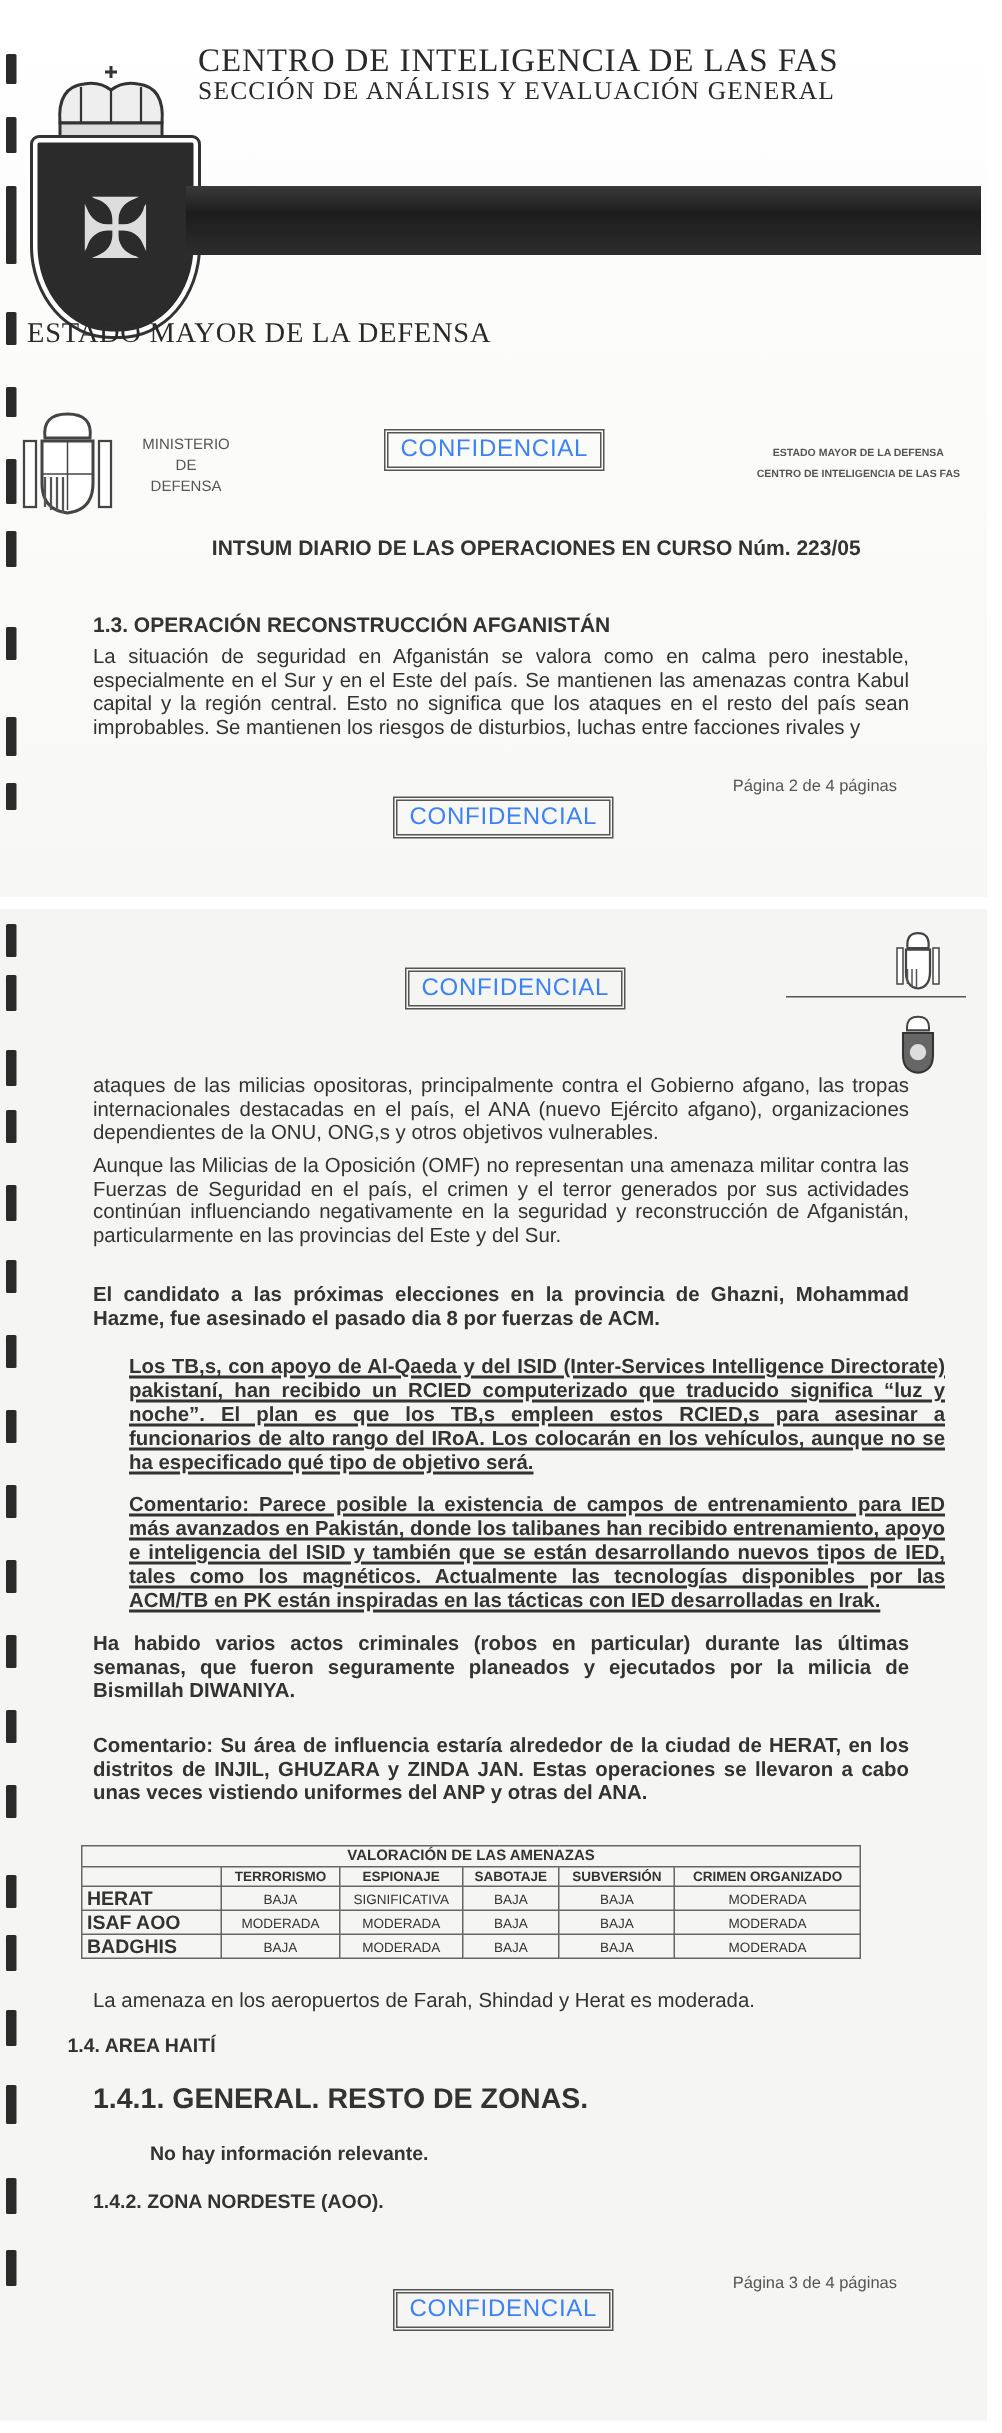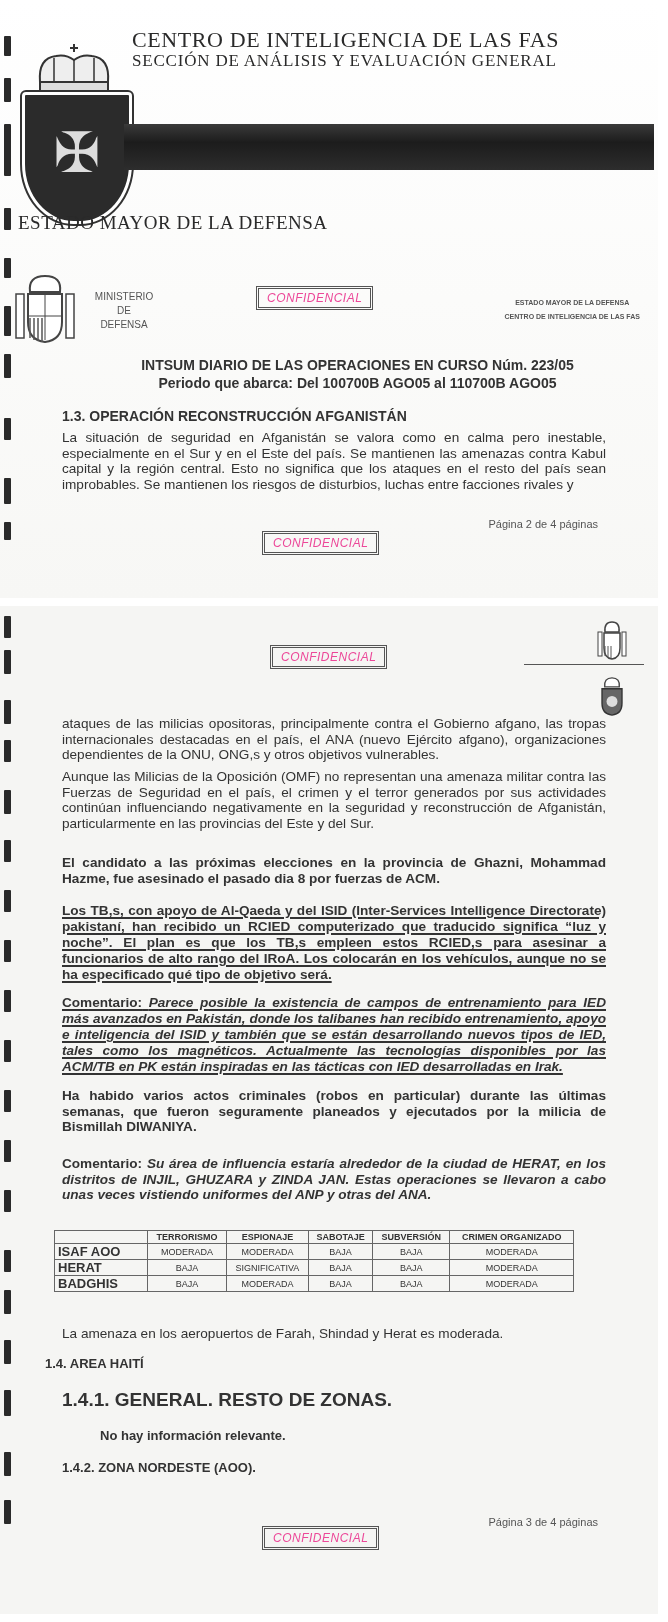--- a/index.html
+++ b/index.html
@@ -27,33 +27,33 @@
     background: #2b2b2b; border: 3px solid #fff; outline: 2px solid #333;
     border-radius: 4px 4px 52px 52px / 4px 4px 60px 60px; }
   .shield .eagle { position: absolute; left: 14px; top: 18px; width: 76px; height: 80px;
     color: #ddd; font-size: 56px; line-height: 80px; text-align: center; }
   .crown-big { position: absolute; left: 34px; top: 42px; width: 80px; height: 56px; }
 
   .coat { position: absolute; left: 12px; top: 272px; width: 66px; height: 72px; }
   .ministry { position: absolute; left: 90px; top: 290px; width: 68px; text-align: center;
     font-size: 10px; line-height: 14px; color: #555; }
   .conf-box { position: absolute; border: 3px double #555; padding: 2px 8px;
-    font-size: 12px; color: #ec4899; background: transparent; letter-spacing: 0.5px; font-style: italic; }
+    font-size: 16px; color: #3b82f6; background: transparent; letter-spacing: 0.5px; }
   .hdr-right { position: absolute; right: 28px; top: 296px; text-align: center;
     font-size: 7px; line-height: 14px; color: #555; font-weight: bold; }
 
   .intsum { position: absolute; left: 0; right: 0; top: 356px; text-align: center;
     font-size: 14px; font-weight: bold; line-height: 18px; color: #333; margin-left: 47px; }
 
   .h-sec { position: absolute; font-weight: bold; font-size: 14px; color: #333; }
   .para { position: absolute; left: 62px; width: 544px; font-size: 13.6px; line-height: 15.5px;
     text-align: justify; color: #333; }
   .para.bold { font-weight: bold; }
-  .ul { text-decoration: underline; text-decoration-thickness: 1.5px; text-underline-offset: 2px; }
-  .it { font-style: italic; }
+  .ul { text-decoration: underline; text-decoration-thickness: 1.5px; text-underline-offset: 2px; margin-left: 24px; }
+  .it { }
   .pagenum { position: absolute; right: 70px; font-size: 11px; color: #555; margin-left: 20px; }
 
   .coat-small { position: absolute; width: 32px; height: 40px; }
   .hr-right { position: absolute; left: 524px; top: 664px; width: 120px; height: 1px; background: #555; }
 
   table.threat { position: absolute; left: 54px; top: 1230px; width: 520px; border-collapse: collapse;
     font-size: 9px; color: #333; }
   table.threat td, table.threat th { border: 1px solid #666; padding: 1px 3px; text-align: center; font-weight: normal; }
   table.threat th.title { font-weight: bold; font-size: 10px; }
   table.threat th.col { font-weight: bold; }
@@ -131,21 +131,20 @@
   <div>DEFENSA</div>
 </div>
 <div class="conf-box" style="left:256px;top:286px">CONFIDENCIAL</div>
 <div class="hdr-right">
   <div>ESTADO MAYOR DE LA DEFENSA</div>
   <div>CENTRO DE INTELIGENCIA DE LAS FAS</div>
 </div>
 
 <div class="intsum">
   <div>INTSUM DIARIO DE LAS OPERACIONES EN CURSO Núm. 223/05</div>
-  <div>Periodo que abarca: Del 100700B AGO05 al 110700B AGO05</div>
 </div>
 
 <div class="h-sec" style="left:62px;top:408px">1.3. OPERACIÓN RECONSTRUCCIÓN AFGANISTÁN</div>
 <div class="para" style="top:430px">La situación de seguridad en Afganistán se valora como en calma pero inestable, especialmente en el Sur y en el Este del país. Se mantienen las amenazas contra Kabul capital y la región central. Esto no significa que los ataques en el resto del país sean improbables. Se mantienen los riesgos de disturbios, luchas entre facciones rivales y</div>
 
 <div class="pagenum" style="top:518px">Página 2 de 4 páginas</div>
 <div class="conf-box" style="left:262px;top:531px">CONFIDENCIAL</div>
 
 <div class="conf-box" style="left:270px;top:645px">CONFIDENCIAL</div>
 <svg class="coat-small" style="left:596px;top:620px" viewBox="0 0 32 40">
@@ -171,40 +170,43 @@
   <span class="it">Parece posible la existencia de campos de entrenamiento para IED más avanzados en Pakistán, donde los talibanes han recibido entrenamiento, apoyo e inteligencia del ISID y también que se están desarrollando nuevos tipos de IED, tales como los magnéticos. Actualmente las tecnologías disponibles por las ACM/TB en PK están inspiradas en las tácticas con IED desarrolladas en Irak.</span>
 </div>
 <div class="para bold" style="top:1088px">Ha habido varios actos criminales (robos en particular) durante las últimas semanas, que fueron seguramente planeados y ejecutados por la milicia de Bismillah DIWANIYA.</div>
 <div class="para bold" style="top:1156px">
   <span>Comentario:</span>
   <span class="it">Su área de influencia estaría alrededor de la ciudad de HERAT, en los distritos de INJIL, GHUZARA y ZINDA JAN. Estas operaciones se llevaron a cabo unas veces vistiendo uniformes del ANP y otras del ANA.</span>
 </div>
 
 <table class="threat">
   <tbody>
+      <tr>
+    <th class="title" colspan="6">VALORACIÓN DE LAS AMENAZAS</th>
+  </tr>
   <tr>
     <th></th>
     <th class="col">TERRORISMO</th>
     <th class="col">ESPIONAJE</th>
     <th class="col">SABOTAJE</th>
     <th class="col">SUBVERSIÓN</th>
     <th class="col">CRIMEN ORGANIZADO</th>
   </tr>
   <tr>
+    <td class="row-h">HERAT</td>
+    <td>BAJA</td>
+    <td>SIGNIFICATIVA</td>
+    <td>BAJA</td>
+    <td>BAJA</td>
+    <td>MODERADA</td>
+  </tr>
+  <tr>
     <td class="row-h">ISAF AOO</td>
     <td>MODERADA</td>
     <td>MODERADA</td>
-    <td>BAJA</td>
-    <td>BAJA</td>
-    <td>MODERADA</td>
-  </tr>
-  <tr>
-    <td class="row-h">HERAT</td>
-    <td>BAJA</td>
-    <td>SIGNIFICATIVA</td>
     <td>BAJA</td>
     <td>BAJA</td>
     <td>MODERADA</td>
   </tr>
   <tr>
     <td class="row-h">BADGHIS</td>
     <td>BAJA</td>
     <td>MODERADA</td>
     <td>BAJA</td>
     <td>BAJA</td>

